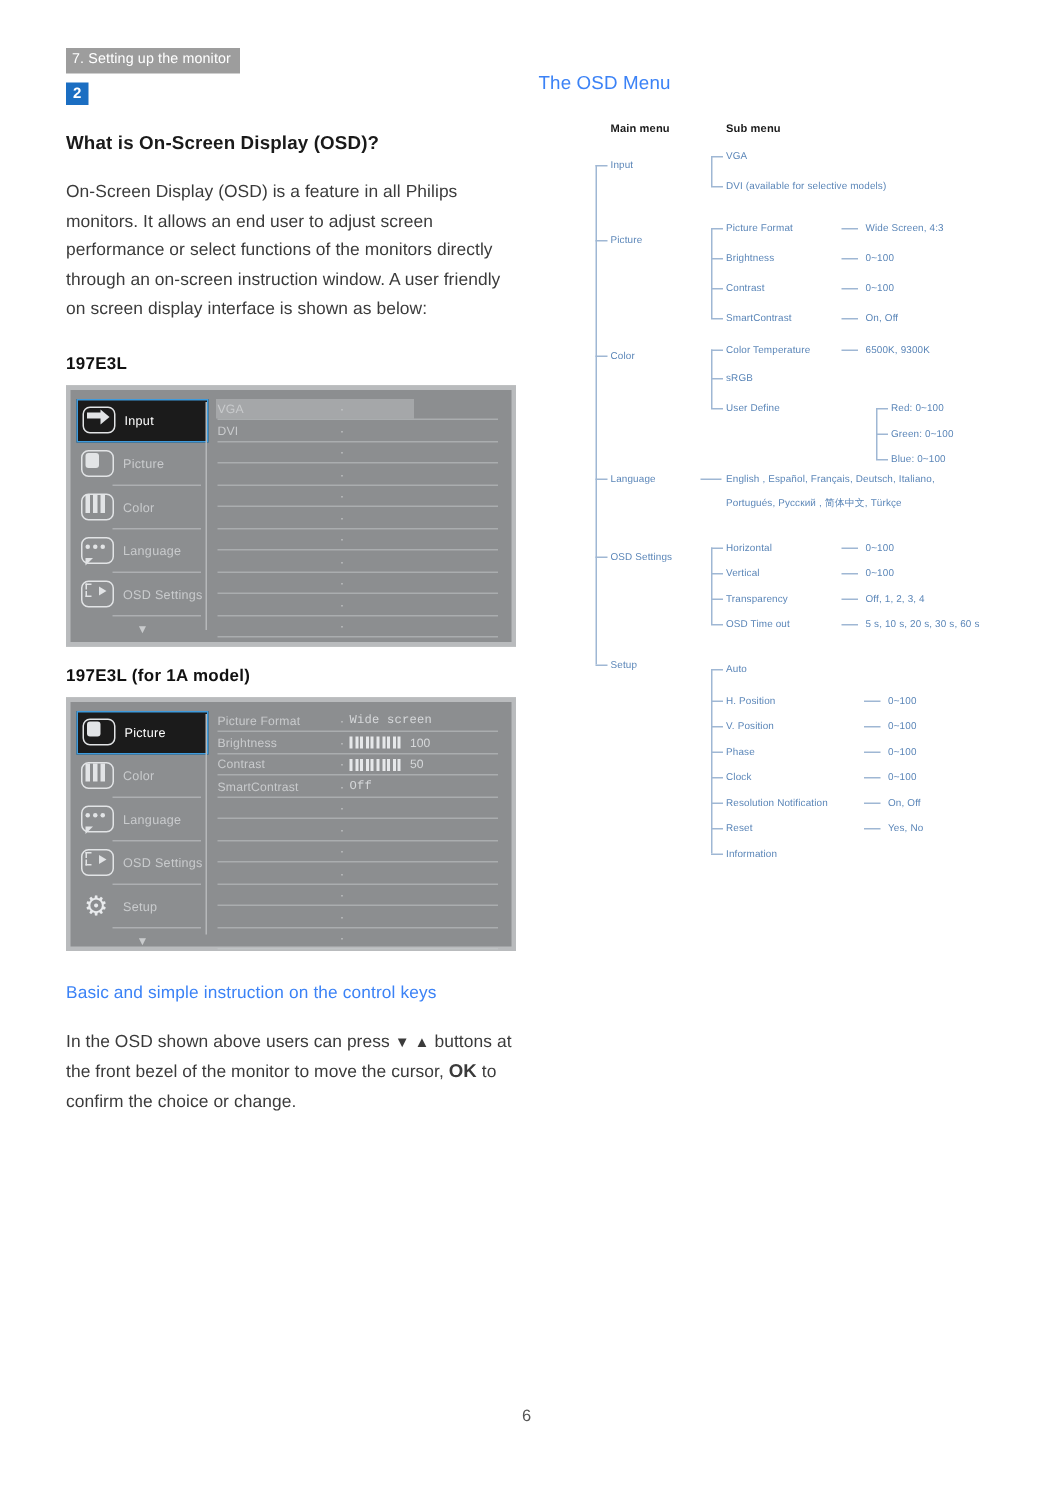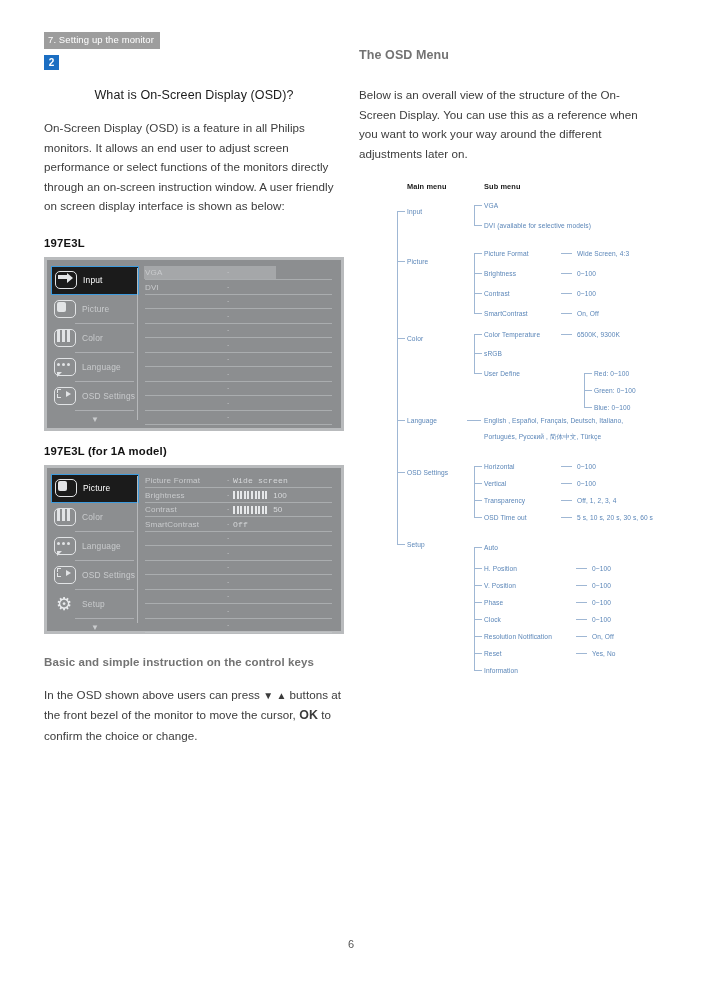--- a/index.html
+++ b/index.html
@@ -28,25 +28,25 @@
     font-size: 10px; font-weight: bold; line-height: 15px; text-align: center;
     margin-right: 11px;
   }
   .sec-title { font-size: 13.5px; color: #1a1a1a; letter-spacing: .1px; white-space: nowrap; }
 
   
   .col-left  { position: absolute; left: 44px;  top: 88px; width: 300px; }
   .col-right { position: absolute; left: 359px; top: 48px; width: 310px; }
 
   h3.sub {
-    font-size: 12.5px; color: #1a1a1a; font-weight: normal;
-    letter-spacing: .1px; margin-bottom: 16px; white-space: nowrap; text-align: center;
+    font-size: 12.5px; color: #1a1a1a; font-weight: bold;
+    letter-spacing: .1px; margin-bottom: 16px; white-space: nowrap;
   }
   h3.subb {
-    font-size: 11.5px; color: #737373; font-weight: bold;
+    font-size: 11.5px; color: #3b82f6; font-weight: normal;
     letter-spacing: .1px; white-space: nowrap;
   }
   p.body {
     font-size: 11.6px; color: #3b3b3b; line-height: 19.5px; letter-spacing: .05px;
   }
   .modellabel { font-size: 11.3px; font-weight: bold; color: #111; letter-spacing:.2px; }
 
   
   .osd {
     position: relative;
@@ -404,21 +404,20 @@
       <span style="font-size:10px;">▼</span>
       <span style="font-size:10px;">▲</span>
       <span>buttons at the front bezel of the monitor to move the cursor,</span>
       <b style="font-size:12.4px;">OK</b>
       <span>to confirm the choice or change.</span>
     </p>
   </div>
 
   <div class="col-right">
     <h3 class="subb" style="font-size:12.5px;">The OSD Menu</h3>
-    <p class="body" style="width:296px; margin-top:23px;">Below is an overall view of the structure of the On-Screen Display. You can use this as a reference when you want to work your way around the different adjustments later on.</p>
 
     <div class="tree" id="tree" style="margin-top:20px;">
         <div class="n" style="left: 48px; top: 0px; font-weight: bold; color: rgb(26, 26, 26); font-size: 7.4px;">Main menu</div>
         <div class="n" style="left: 125px; top: 0px; font-weight: bold; color: rgb(26, 26, 26); font-size: 7.4px;">Sub menu</div>
         <div class="vline" style="left: 38px; top: 28px; height: 333px;"></div>
         <div class="n" style="left: 48px; top: 25px;">Input</div>
         <div class="hline" style="left: 38px; top: 28px; width: 8px;"></div>
         <div class="n" style="left: 48px; top: 75px;">Picture</div>
         <div class="hline" style="left: 38px; top: 78px; width: 8px;"></div>
         <div class="n" style="left: 48px; top: 152px;">Color</div>

